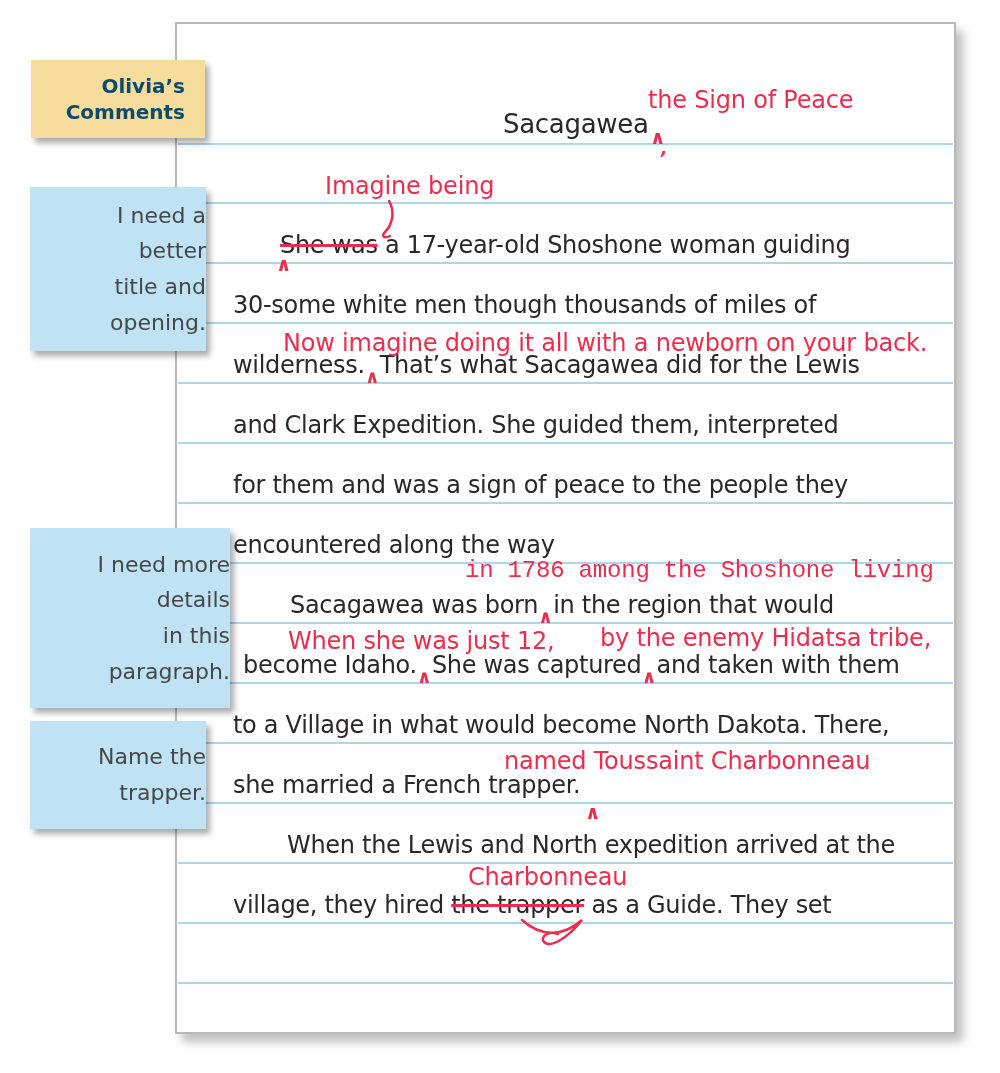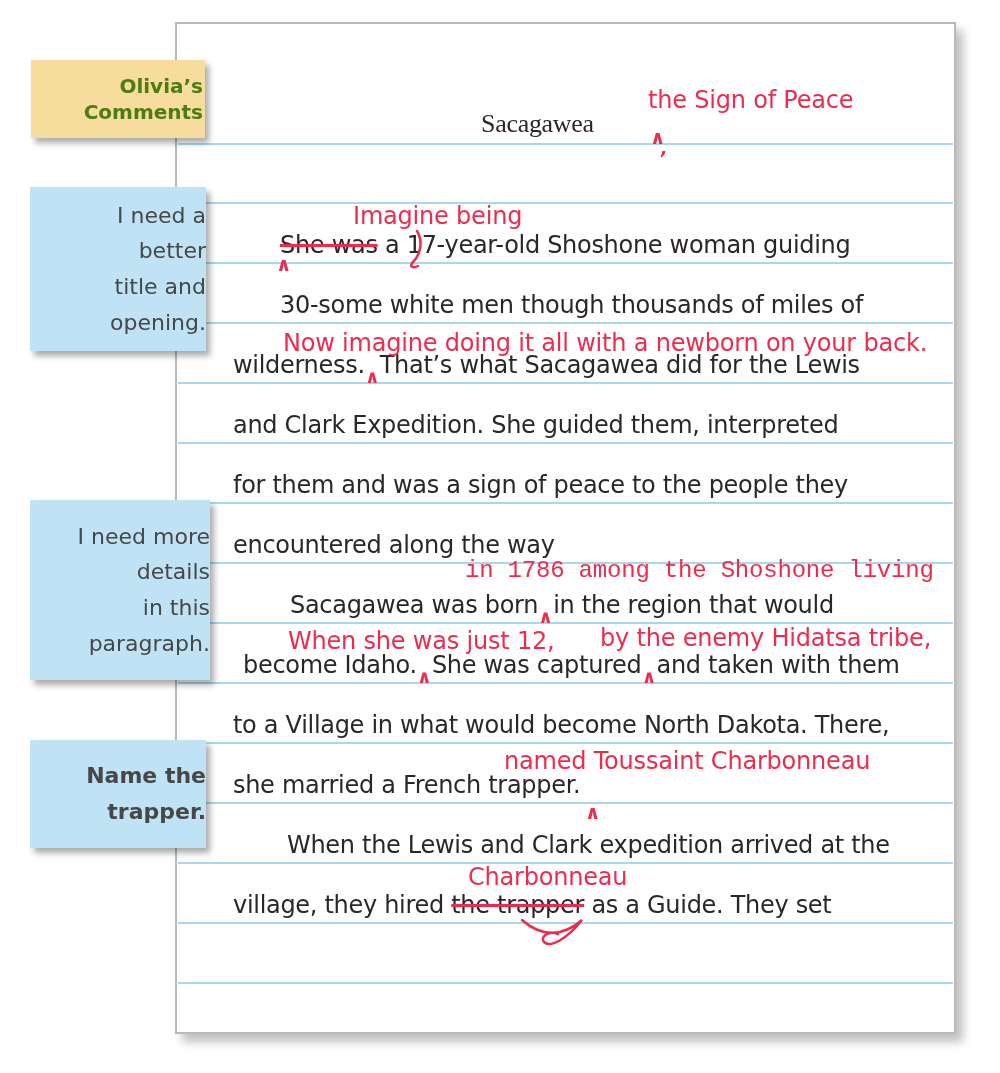--- a/index.html
+++ b/index.html
@@ -15,22 +15,22 @@
        letter-spacing:-0.2px;line-height:28px;}
   .strike{position:relative;text-decoration:line-through;text-decoration-thickness:2.5px;
           text-decoration-color:var(--red,#ed2c4d);}
   .icaret{display:inline-block;color:var(--red,#ed2c4d);font-size:18px;width:15px;text-align:center;
           transform:translateY(10px);font-weight:bold;letter-spacing:0;line-height:18px;}
   .acaret{position:absolute;color:var(--red,#ed2c4d);font-size:19px;font-weight:bold;line-height:19px;}
   .acaret .comma{position:absolute;left:11px;top:11px;font-size:17px;font-weight:bold;}
   .note{position:absolute;display:flex;align-items:center;justify-content:flex-end;text-align:right;
         box-shadow:4px 5px 6px rgba(0,0,0,.33);box-sizing:border-box;}
   .note-text{white-space:pre-line;}
-  .note-yellow{background:var(--note-yellow,#f6dc9d);color:#4d7c0f;font-weight:bold;font-size:20px;
-               line-height:1.3;padding-right:2px;}
+  .note-yellow{background:var(--note-yellow,#f6dc9d);color:#0c4a6e;font-weight:bold;font-size:20px;
+               line-height:1.3;padding-right:20px;}
   .note-blue{background:var(--note-blue,#bfe2f4);color:#474747;font-size:22px;line-height:1.62;
              padding-right:0;}
   .hook-svg{position:absolute;}
   .loop-svg{position:absolute;left:52%;bottom:-27px;}
   svg path{fill:none;stroke:var(--red,#ed2c4d);stroke-width:2.5;stroke-linecap:round;}
 </style>
 </head>
 <body>
 
 <div class="canvas">
@@ -57,40 +57,40 @@
   <div class="note note-yellow" style="left:31px;top:60px;width:174px;height:78px;">
     <span class="note-text">Olivia’s
 Comments</span>
   </div>
   <div class="note note-blue" style="left:30px;top:187px;width:176px;height:164px;">
     <span class="note-text">I need a
 better
 title and
 opening.</span>
   </div>
-  <div class="note note-blue" style="left:30px;top:500px;width:180px;height:180px;">
+  <div class="note note-blue" style="left:30px;top:528px;width:200px;height:180px;">
     <span class="note-text">I need more
 details
 in this
 paragraph.</span>
   </div>
-  <div class="note note-blue" style="left:30px;top:740px;width:176px;height:108px;font-weight:bold;">
+  <div class="note note-blue" style="left:30px;top:721px;width:176px;height:108px;">
     <span class="note-text">Name the
 trapper.</span>
   </div>
 
-  <div class="bodyline title-line" style="left:481px;top:109px;font-family:Liberation Serif, serif;">
+  <div class="bodyline title-line" style="left:503px;top:109px;">
     <span>Sacagawea</span>
   </div>
 
   <div class="bodyline" style="left:280px;top:230px;">
     <span class="strike">She was</span><span> a 17-year-old Shoshone woman guiding</span>
   </div>
 
-  <div class="bodyline" style="left:233px;top:290px;margin-left:47px;">
+  <div class="bodyline" style="left:233px;top:290px;">
     <span>30-some white men though thousands of miles of</span>
   </div>
 
   <div class="bodyline" style="left:233px;top:350px;">
     <span>wilderness.</span><span class="icaret">∧</span><span>That’s what Sacagawea did for the Lewis</span>
   </div>
 
   <div class="bodyline" style="left:233px;top:410px;">
     <span>and Clark Expedition. She guided them, interpreted</span>
   </div>
@@ -113,34 +113,34 @@
 
   <div class="bodyline" style="left:233px;top:710px;">
     <span>to a Village in what would become North Dakota. There,</span>
   </div>
 
   <div class="bodyline" style="left:233px;top:770px;">
     <span>she married a French trapper.</span>
   </div>
 
   <div class="bodyline" style="left:287px;top:830px;">
-    <span>When the Lewis and Clark expedition arrived at the</span>
+    <span>When the Lewis and North expedition arrived at the</span>
   </div>
 
   <div class="bodyline" style="left:233px;top:890px;">
     <span>village, they hired </span><span class="strike"><span>the trapper</span><svg class="loop-svg" width="66" height="30">
           <path d="M2,4 C22,22 44,20 62,4 C46,24 30,32 24,26 C20,21 28,14 38,18"></path>
         </svg></span><span> as a Guide. They set</span>
   </div>
 
   <div class="ann" style="left:648px;top:86px;">
     <span>the Sign of Peace</span>
   </div>
 
-  <div class="ann" style="left:325px;top:202px;margin-left:28px;">
+  <div class="ann" style="left:325px;top:172px;">
     <span>Imagine being</span>
     <svg class="hook-svg" style="left:52px;top:26px;" width="22" height="42">
       <path d="M12,3 C18,13 16,26 8,34 C4,38 7,41 13,38"></path>
     </svg>
   </div>
 
   <div class="ann" style="left:283px;top:329px;">
     <span>Now imagine doing it all with a newborn on your back.</span>
   </div>
 

